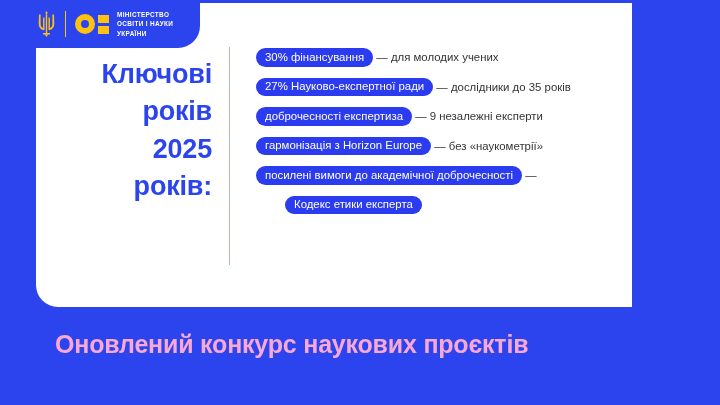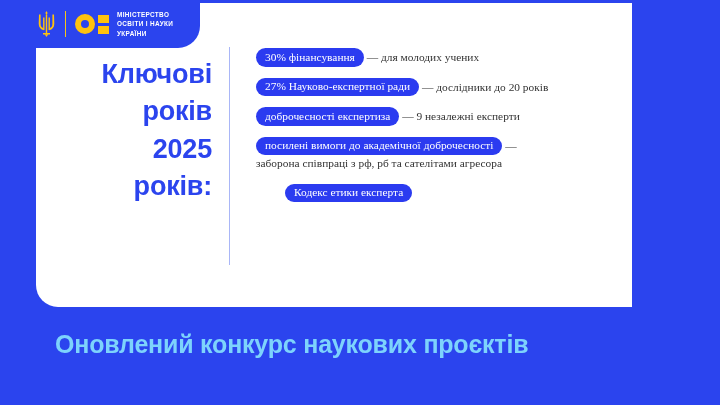--- a/index.html
+++ b/index.html
@@ -143,21 +143,20 @@
     left: 256px;
     top: 48px;
     width: 395px;
     z-index: 6;
   }
   .bullet {
     margin-bottom: 11px;
     font-size: 11.4px;
     line-height: 1.55;
     color: #333333;
-    font-family: Liberation Serif, serif;
   }
   .bullet:last-child { margin-bottom: 16px; padding-left: 29px; }
 
   .pill {
     display: inline-block;
     background: #2B3BF0;
     color: #FFFFFF;
     border-radius: 999px;
     padding: 2.5px 9px 3.5px 9px;
     font-size: 11.4px;
@@ -173,21 +172,21 @@
     color: #333333;
     display: block;
   }
 
   
   #footline {
     position: absolute;
     left: 55px;
     top: 328px;
     width: 640px;
-    color: #7dd3fc;
+    color: #f9a8d4;
     font-size: 25px;
     font-weight: bold;
     line-height: 1.28;
     letter-spacing: -0.2px;
     z-index: 3;
   }
   #footline .fl-line { display: block; }
 </style>
 </head>
 <body>
@@ -239,33 +238,36 @@
 
   <div id="bullets">
 
     <div class="bullet">
       <span class="pill">30% фінансування</span>
       <span class="tail">— для молодих учених</span>
     </div>
 
     <div class="bullet">
       <span class="pill">27% Науково-експертної ради</span>
-      <span class="tail">— дослідники до 20 років</span>
+      <span class="tail">— дослідники до 35 років</span>
     </div>
 
     <div class="bullet">
       <span class="pill">доброчесності експертиза</span>
       <span class="tail">— 9 незалежні експерти</span>
     </div>
 
+    <div class="bullet">
+      <span class="pill">гармонізація з Horizon Europe</span>
+      <span class="tail">— без «наукометрії»</span>
+    </div>
 
     <div class="bullet">
       <span class="pill">посилені вимоги до академічної доброчесності</span>
       <span class="tail">—</span>
-      <span class="tail-wrap">заборона співпраці з рф, рб та сателітами агресора</span>
     </div>
 
     <div class="bullet">
       <span class="pill">Кодекс етики експерта</span>
     </div>
 
   </div>
 
   <div id="footline">
     <span class="fl-line">Оновлений конкурс наукових проєктів</span>

